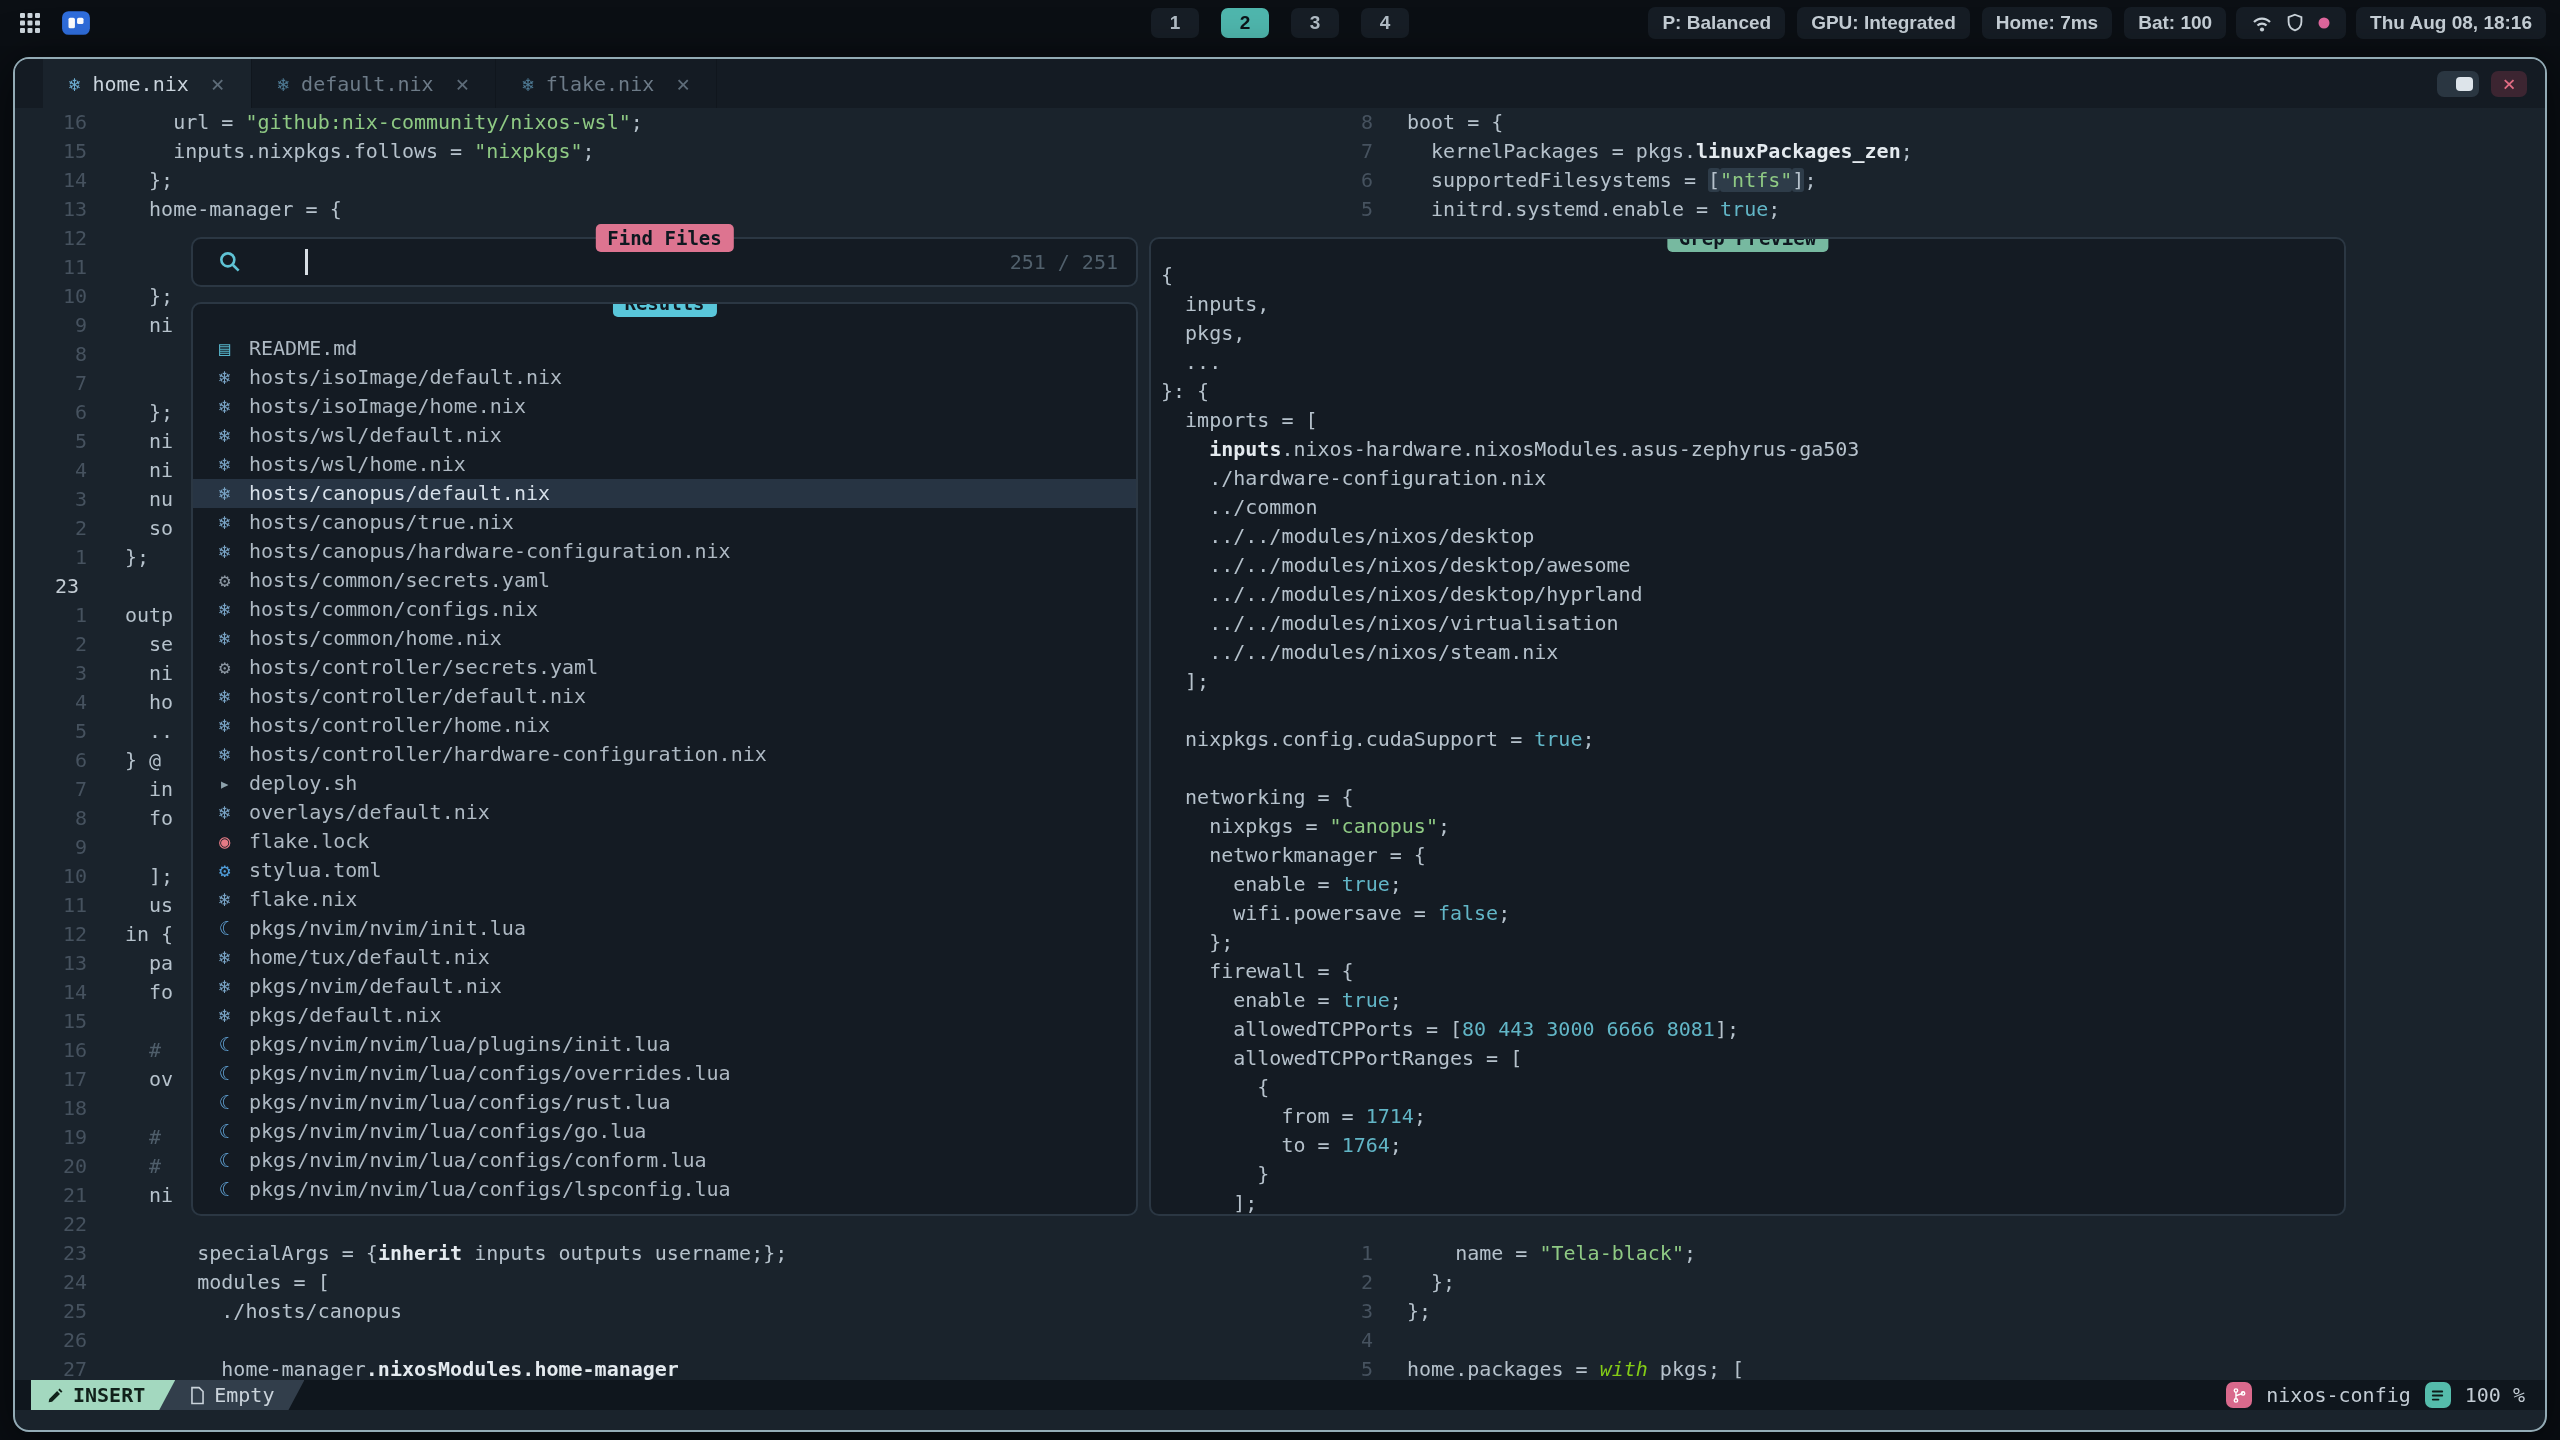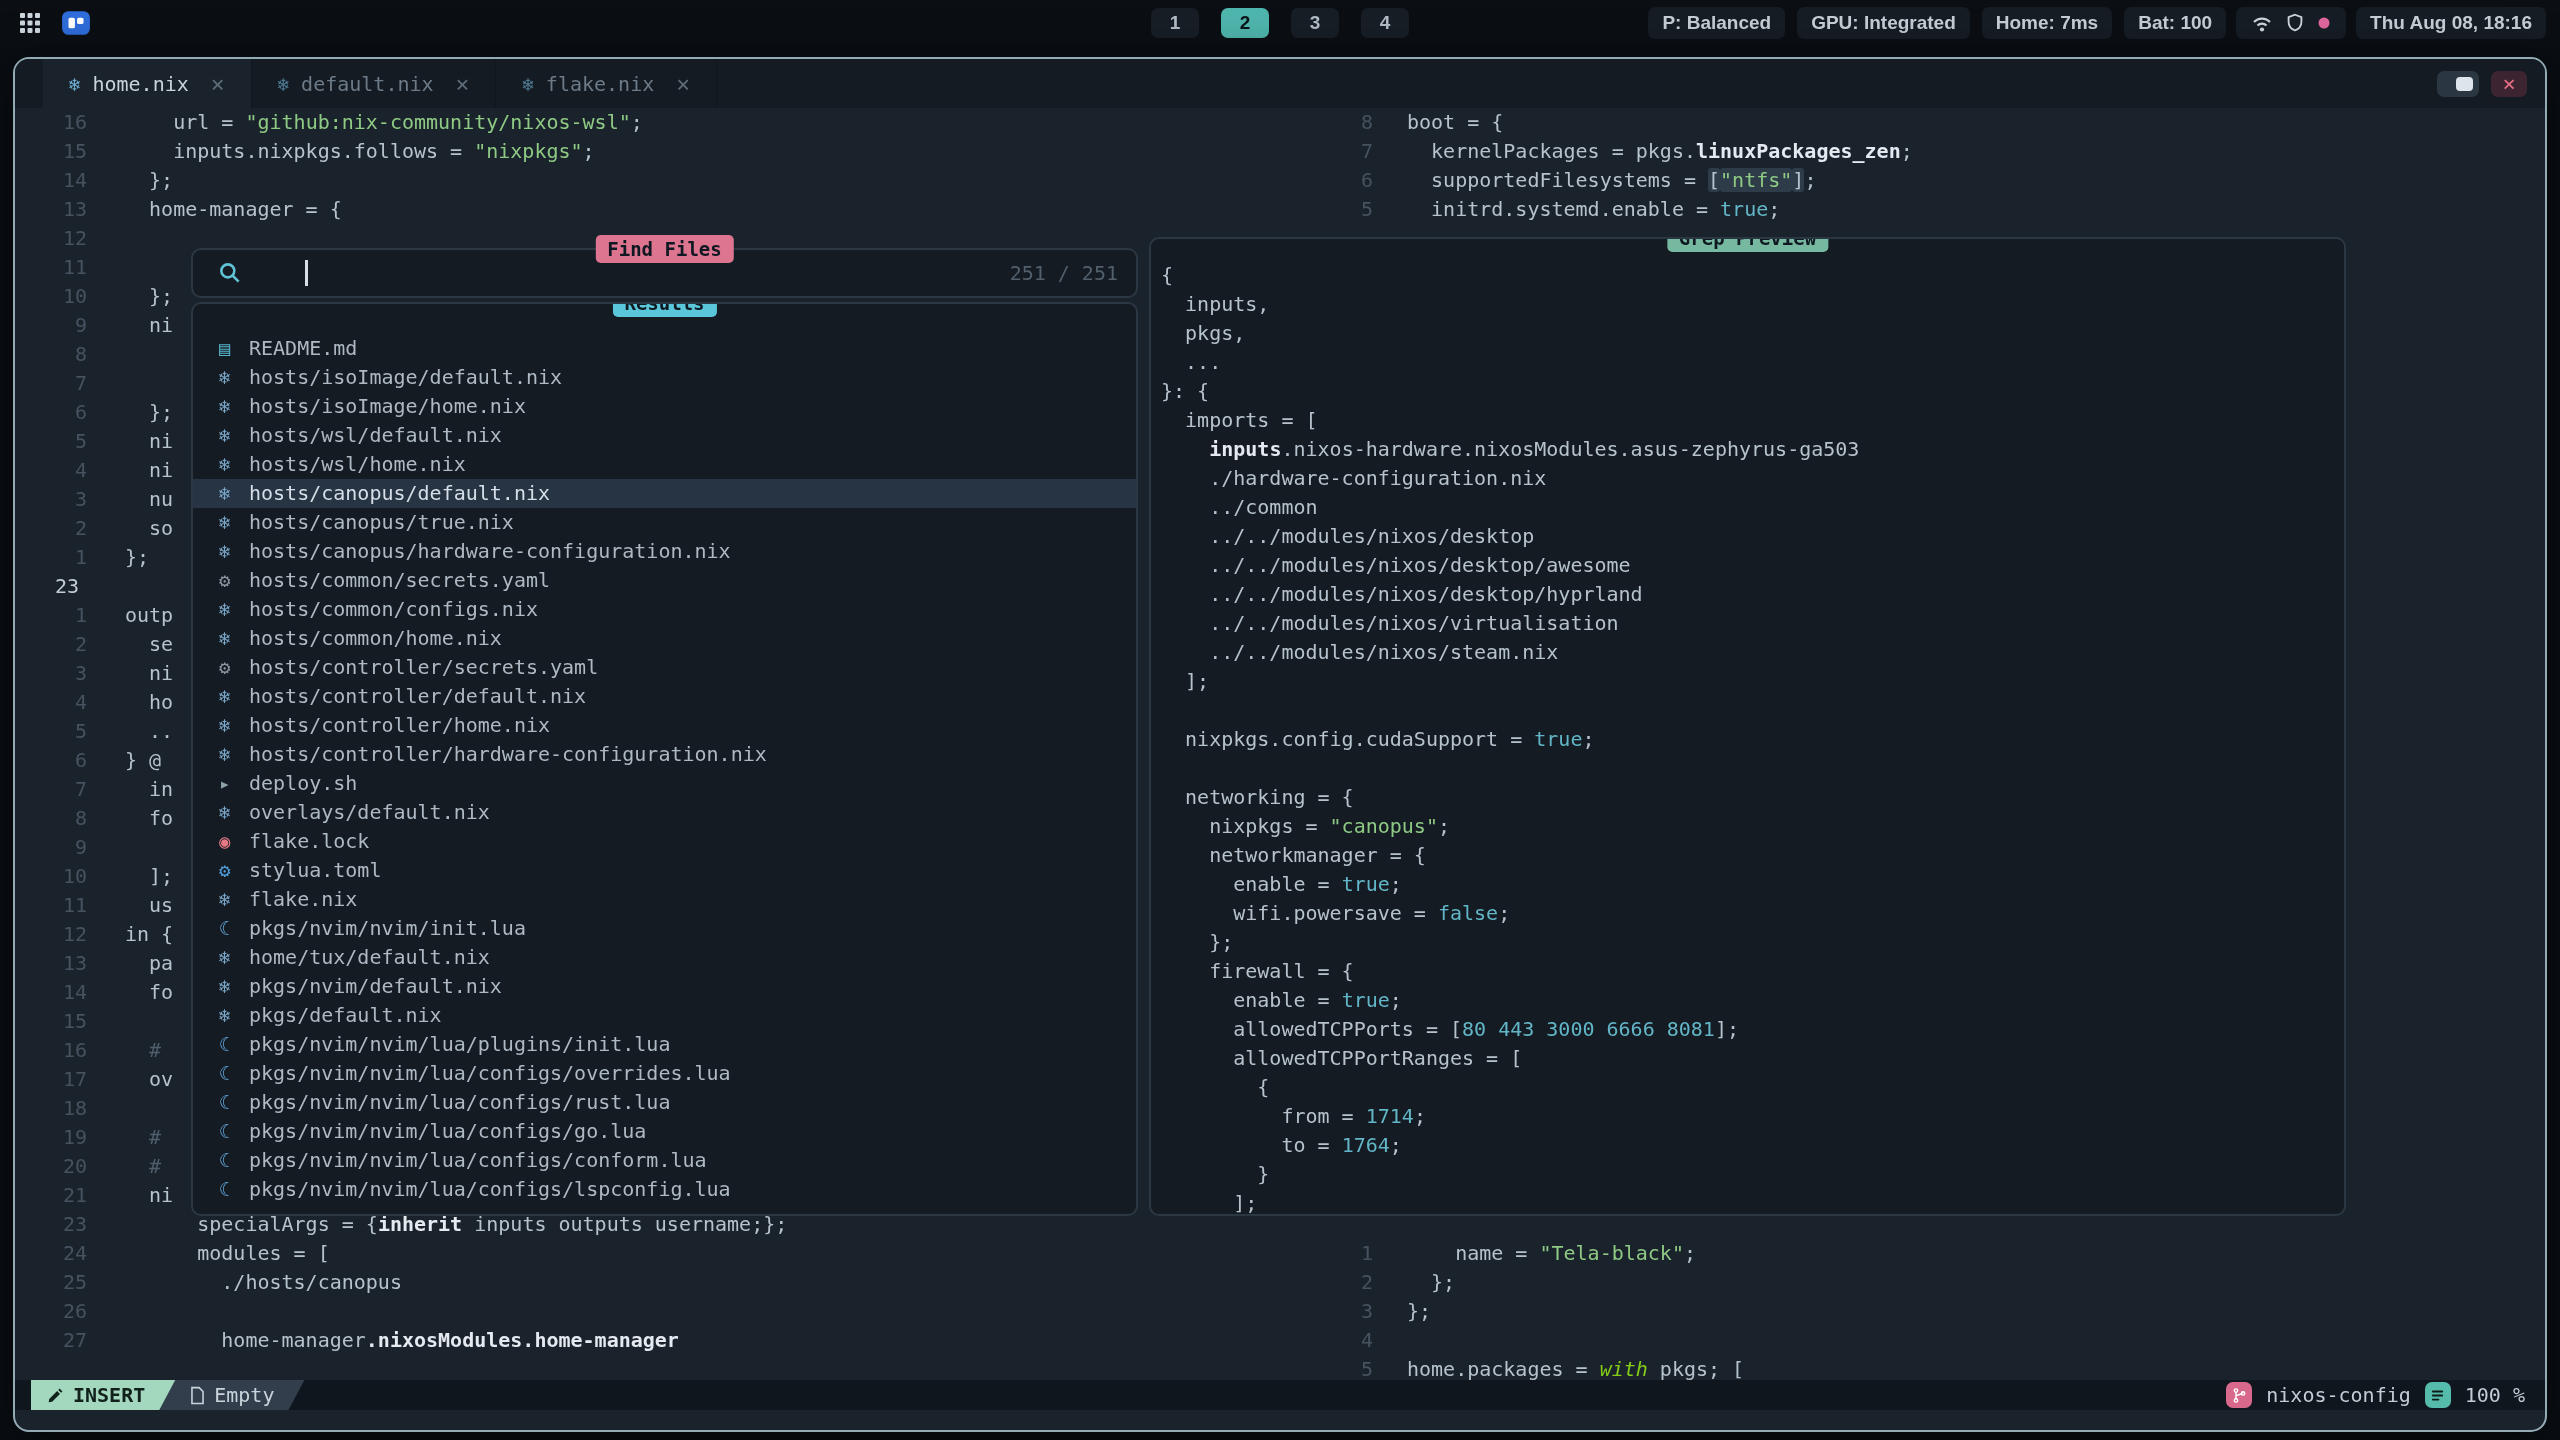--- a/index.html
+++ b/index.html
@@ -52,21 +52,21 @@
   .ct .num{color:#62b6c7;}
   .ct .kw{color:#84cc16;font-style:italic;}
   .ct .bold{color:#e4eaef;font-weight:bold;}
   .ct .cmt{color:#4f5e6b;}
   .ct .hl{background:#2e3c49;border-radius:3px;}
 
   
   .ts-box{position:absolute;background:#141b23;border:2px solid #2b3743;border-radius:10px;box-sizing:border-box;}
   .ts-title{position:absolute;top:-15px;left:50%;transform:translateX(-50%);
     font-size:19px;font-weight:700;color:#0f1820;padding:3px 12px;border-radius:5px;white-space:nowrap;}
-  .ts-prompt{left:176px;top:140px;width:947px;height:50px;display:flex;align-items:center;padding:0 18px 0 24px;gap:48px;}
+  .ts-prompt{left:176px;top:129px;width:947px;height:50px;display:flex;align-items:center;padding:0 18px 0 24px;gap:48px;}
   .ts-prompt .ts-title{background:#dd7490;}
   .caret{width:3px;height:26px;background:#d7dee4;margin-left:14px;}
   .counter{margin-left:auto;color:#51606c;font-size:20px;}
   .ts-results{left:176px;top:194px;width:947px;height:914px;padding-top:30px;overflow:hidden;}
   .ts-results .ts-title{background:#59c6da;}
   .rrow{height:29px;line-height:29px;display:flex;align-items:center;padding-left:26px;font-size:20px;color:#aeb9c3;}
   .rrow .fic{width:30px;flex:0 0 auto;font-size:19px;}
   .rrow.sel{background:#273443;color:#d6dfe8;}
   .ts-preview{left:1134px;top:129px;width:1197px;height:979px;padding:22px 0 0 10px;overflow:hidden;}
   .ts-preview .ts-title{background:#77b9a0;}
@@ -210,20 +210,21 @@
           <div class="cl"><span class="ln">12</span><span class="ct"><span>in {</span></span></div>
           <div class="cl"><span class="ln">13</span><span class="ct"><span>  pa</span></span></div>
           <div class="cl"><span class="ln">14</span><span class="ct"><span>  fo</span></span></div>
           <div class="cl"><span class="ln">15</span><span class="ct"></span></div>
           <div class="cl"><span class="ln">16</span><span class="ct"><span class="cmt">  #</span></span></div>
           <div class="cl"><span class="ln">17</span><span class="ct"><span>  ov</span></span></div>
           <div class="cl"><span class="ln">18</span><span class="ct"></span></div>
           <div class="cl"><span class="ln">19</span><span class="ct"><span class="cmt">  #</span></span></div>
           <div class="cl"><span class="ln">20</span><span class="ct"><span class="cmt">  #</span></span></div>
           <div class="cl"><span class="ln">21</span><span class="ct"><span>  ni</span></span></div>
+          <div class="cl"><span class="ln">22</span><span class="ct"></span></div>
           <div class="cl"><span class="ln">23</span><span class="ct"><span>      specialArgs = {</span><span class="bold">inherit</span><span> inputs outputs username;};</span></span></div>
           <div class="cl"><span class="ln">24</span><span class="ct"><span>      modules = [</span></span></div>
           <div class="cl"><span class="ln">25</span><span class="ct"><span>        ./hosts/canopus</span></span></div>
           <div class="cl"><span class="ln">26</span><span class="ct"></span></div>
           <div class="cl"><span class="ln">27</span><span class="ct"><span>        home-manager</span><span class="bold">.nixosModules.home-manager</span></span></div>
         </div>
       <div class="pane pane-right" id="pane-right">
           <div class="cl"><span class="ln">8</span><span class="ct"><span>boot = {</span></span></div>
           <div class="cl"><span class="ln">7</span><span class="ct"><span>  kernelPackages = pkgs.</span><span class="bold">linuxPackages_zen</span><span>;</span></span></div>
           <div class="cl"><span class="ln">6</span><span class="ct"><span>  supportedFilesystems = </span><span class="hl">[</span><span class="str hl">"ntfs"</span><span class="hl">]</span><span>;</span></span></div>

